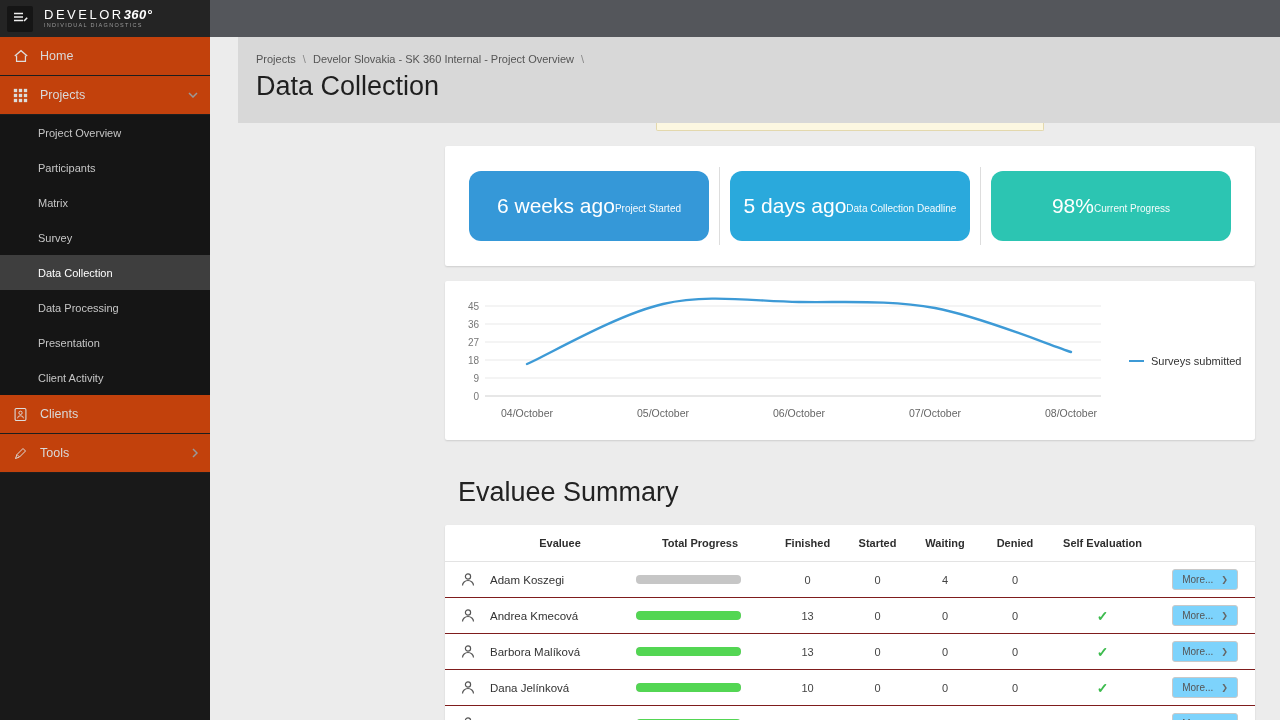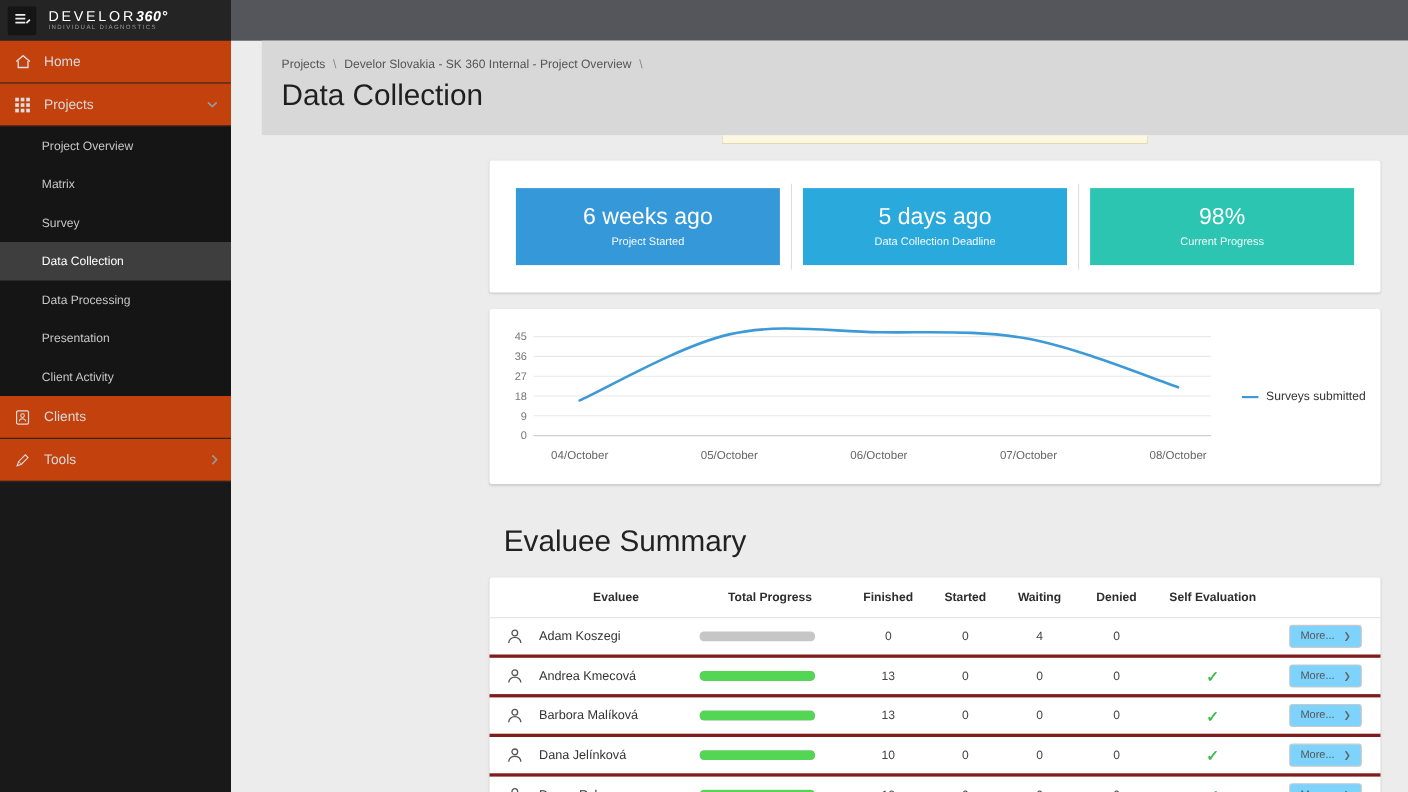--- a/index.html
+++ b/index.html
@@ -35,39 +35,39 @@
 
   .content { flex:1; background:#ececec; overflow:hidden; }
   .content-col { width:810px; margin-left:235px; }
 
   .banner { width:388px; height:8px; margin:0 auto; background:#fcf7e1; border:1px solid #e3d8ad; border-top:none; border-radius:0 0 2px 2px; }
 
   .card { background:#fff; border-radius:2px; box-shadow:0 1px 2px rgba(0,0,0,0.13); }
 
   
   .card-stats { margin-top:15px; height:120px; display:flex; align-items:center; justify-content:space-between; padding:0 24px; }
-  .stat { width:240px; height:70px; border-radius:0; color:#fff; display:flex; flex-direction:column; align-items:center; justify-content:center; text-align:center; }
+  .stat { width:240px; height:70px; border-radius:12px; color:#fff; display:flex; align-items:center; justify-content:center; text-align:center; }
   .stat-value { font-size:21px; }
   .stat-label { font-size:10px; margin-top:5px; opacity:0.95; }
   .stat-div { width:1px; height:78px; background:#ddd; }
 
   
   .card-chart { margin-top:15px; height:159px; display:flex; align-items:center; }
   .legend { display:flex; align-items:center; margin-left:24px; font-size:11px; color:#333; white-space:nowrap; }
   .legend-swatch { width:15px; height:0; border-top:2.5px solid #3d9ad6; margin-right:7px; }
 
   
   .section-title { font-size:27px; color:#222; font-weight:400; margin:37px 0 17px 13px; }
 
   
   .card-table { margin-bottom:0; }
   .tgrid { display:grid; grid-template-columns:45px 140px 140px 75px 65px 70px 70px 105px 1fr; align-items:center; }
   .thead { height:37px; border-bottom:1px solid #e3e3e3; font-weight:bold; font-size:11px; color:#2e2e2e; }
   .th { text-align:center; }
-  .trow { height:36px; border-bottom:3px solid #7f1d1d; font-size:11.5px; color:#333; }
+  .trow { height:36px; border-bottom:1px solid #7f1d1d; font-size:11.5px; color:#333; }
   .cell-icon { display:flex; justify-content:center; }
   .cell-name { text-align:left; }
   .cell-progress { padding-left:6px; }
   .track { width:105px; height:9px; background:#c6c6c6; border-radius:4px; overflow:hidden; }
   .fill { height:100%; border-radius:4px; }
   .cell-num { text-align:center; font-size:11px; color:#444; }
   .cell-check { text-align:center; color:#3dbb4e; font-size:14px; font-weight:bold; }
   .cell-more { display:flex; justify-content:flex-end; padding-right:17px; }
   .more-btn { display:flex; align-items:center; gap:8px; border:1px solid #c9c9c9; background:#7dd3fc; border-radius:3px; padding:4px 9px; font-size:10px; color:#555; cursor:pointer; font-family:inherit; }
   .more-chev { font-size:8px; color:#666; }
@@ -124,20 +124,23 @@
         <span class="chev">
           <svg width="10" height="6" viewBox="0 0 10 6">
               <path d="M1 1 L5 5 L9 1" stroke="#999" stroke-width="1.5" fill="none"></path>
             </svg>
         </span>
       </div>
 
       <div class="side-sub">
         <div class="side-sub-item">
             <span>Project Overview</span>
+          </div>
+        <div class="side-sub-item">
+            <span>Participants</span>
           </div>
         <div class="side-sub-item">
             <span>Matrix</span>
           </div>
         <div class="side-sub-item">
             <span>Survey</span>
           </div>
         <div class="side-sub-item active">
             <span>Data Collection</span>
           </div>

